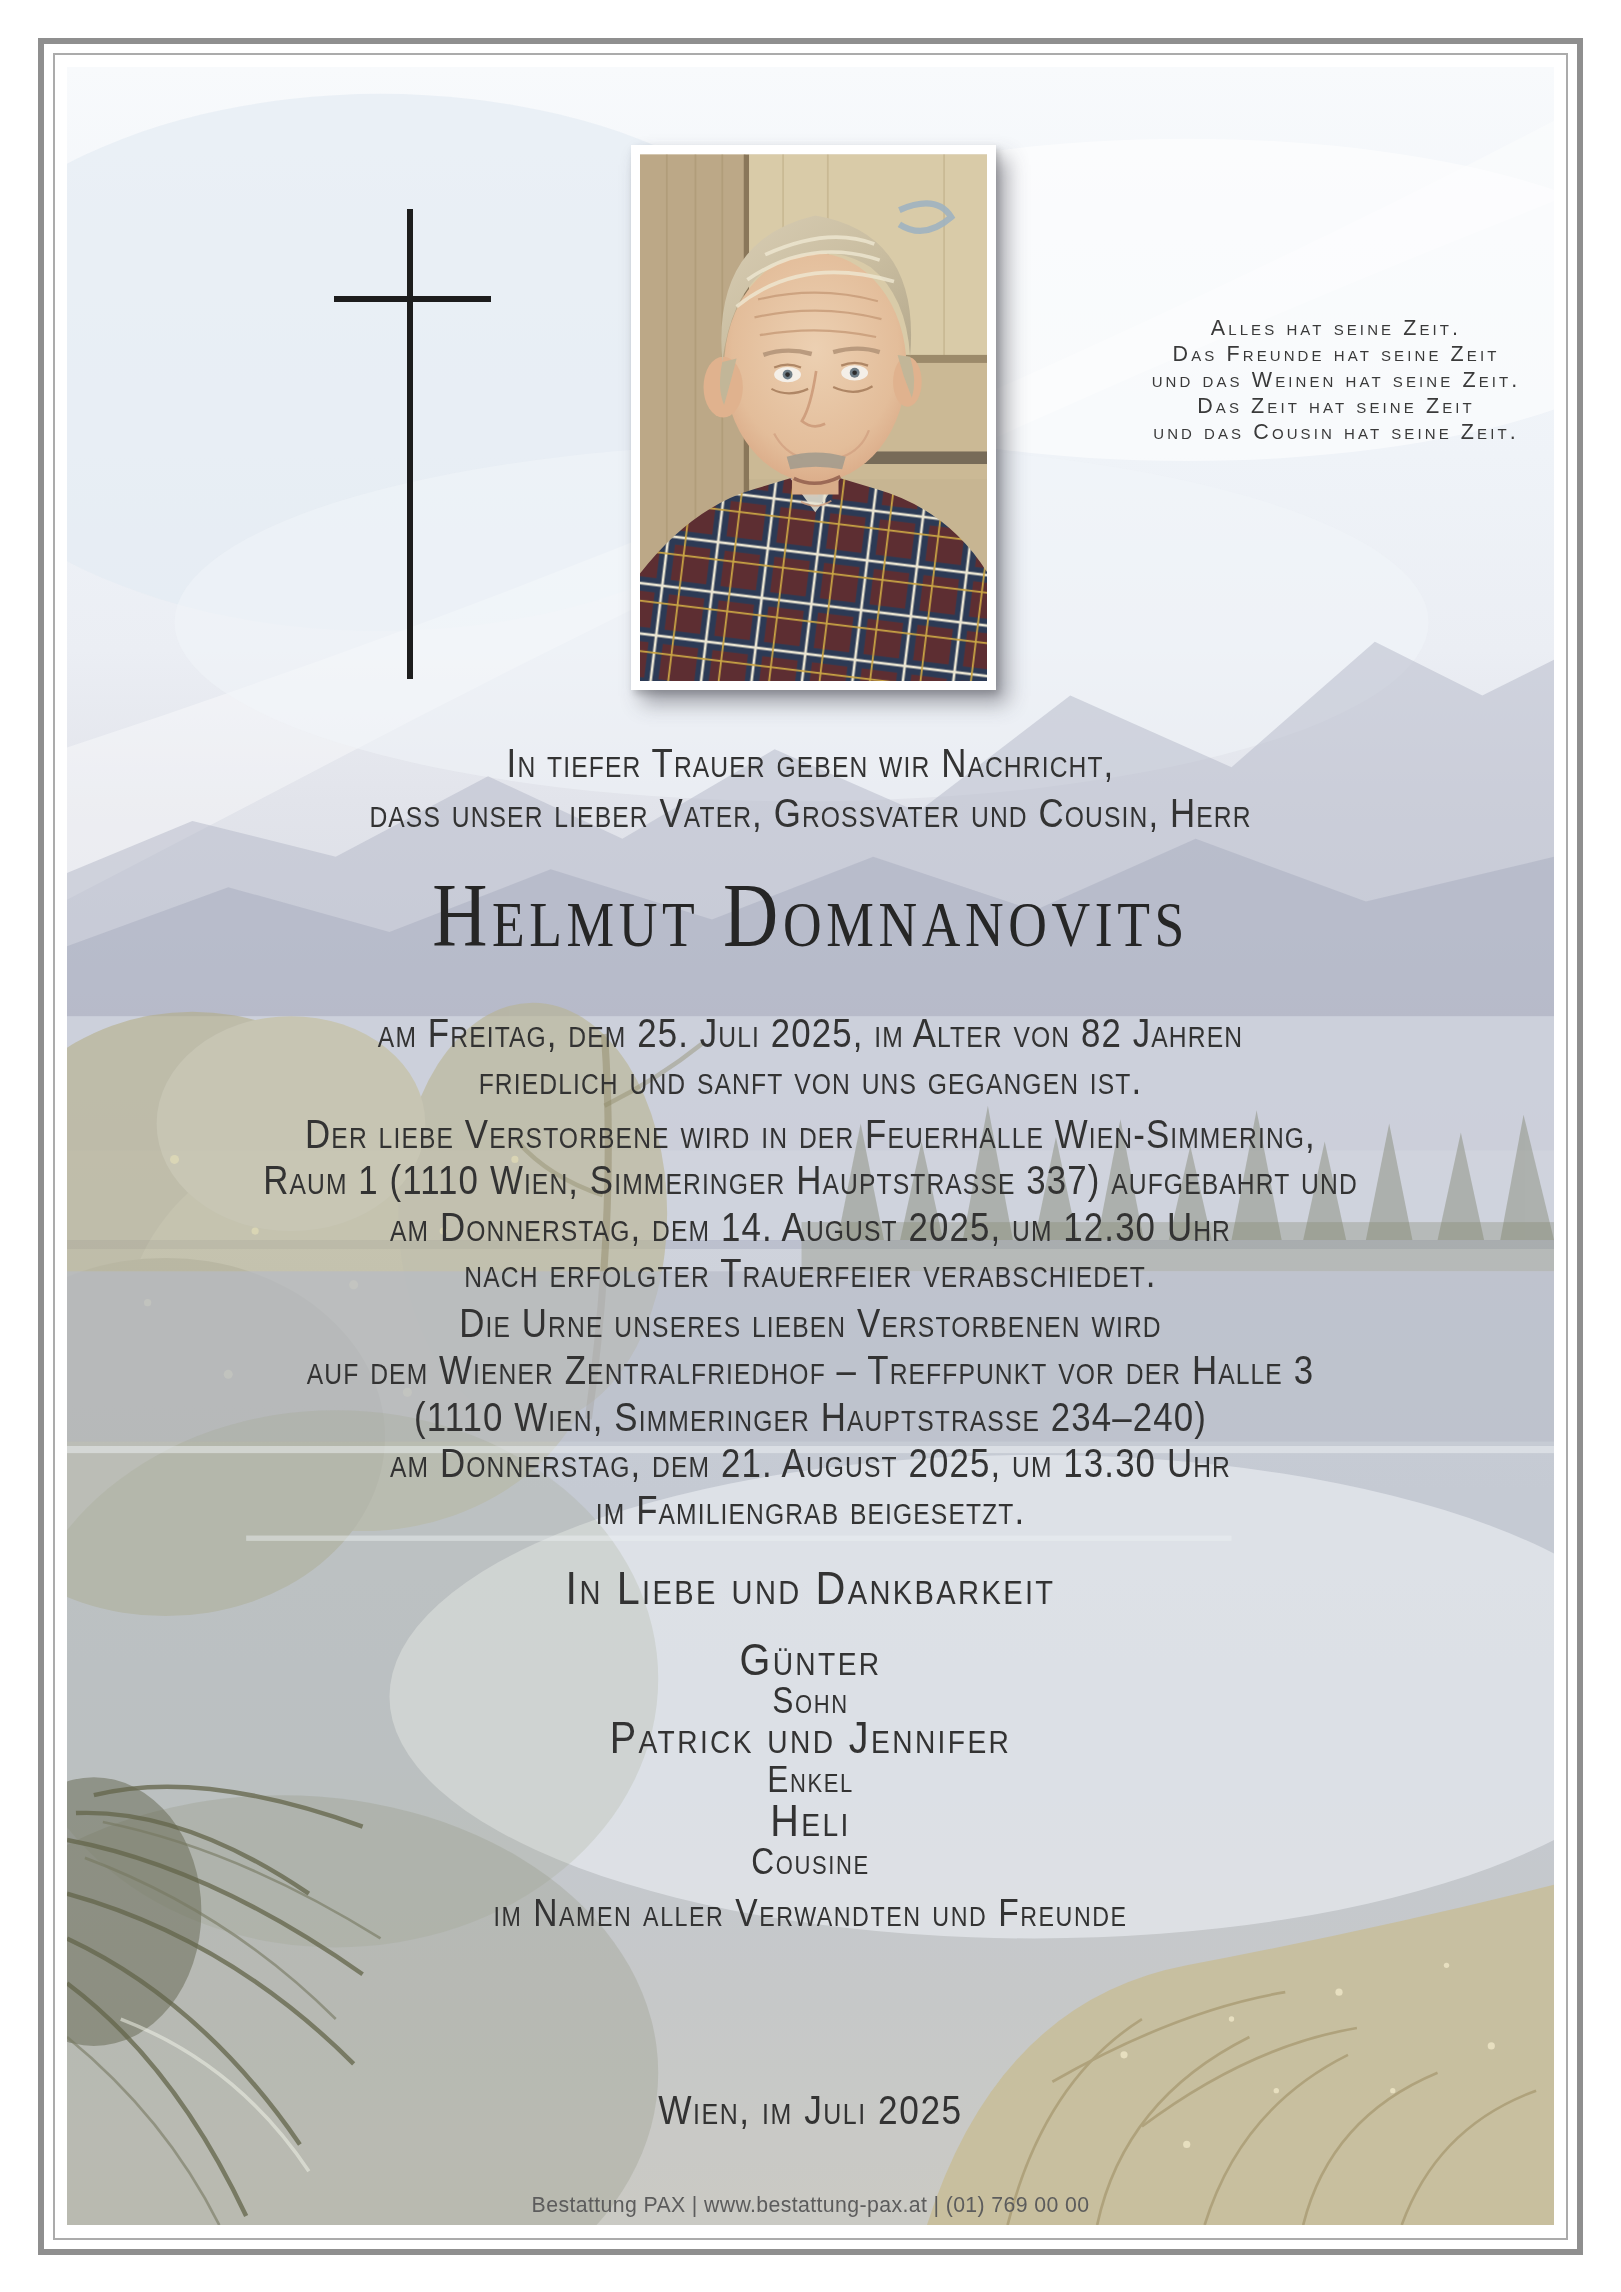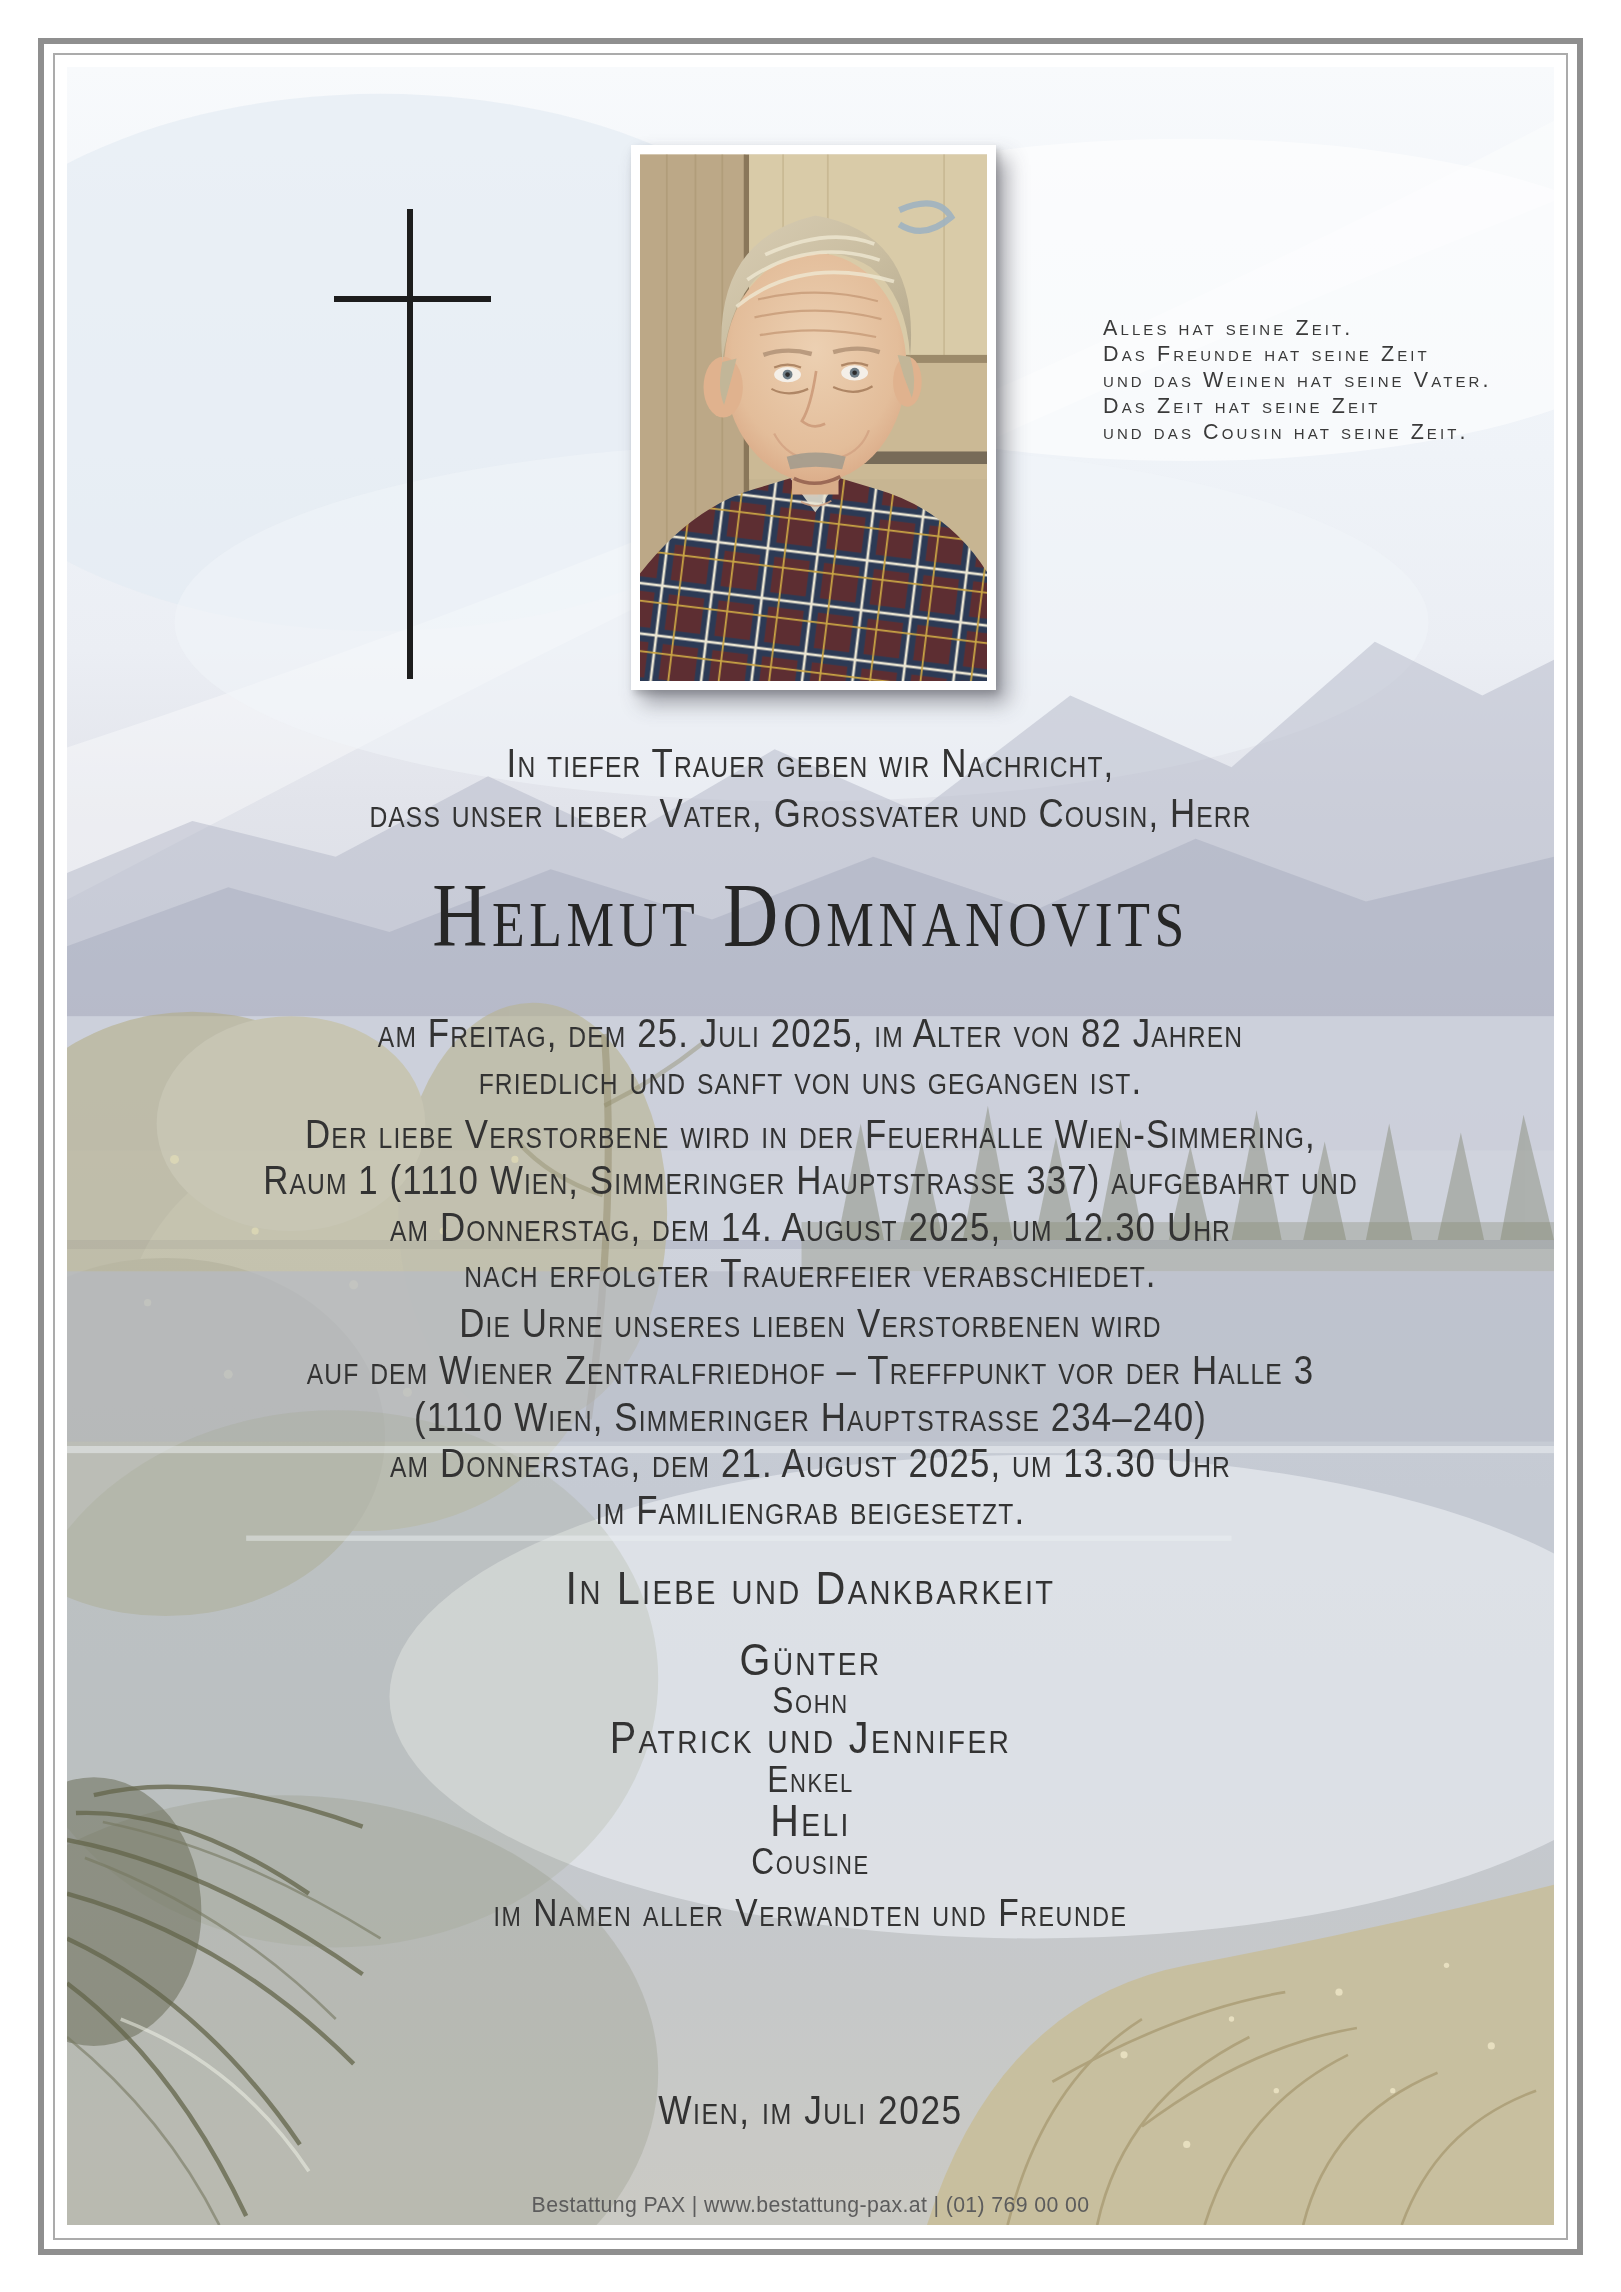--- a/index.html
+++ b/index.html
@@ -18,21 +18,21 @@
          #c6cad2 78%, #cbc9c2 90%, #d2ccba 100%);}
   .art svg{position:absolute;left:0;top:0;width:100%;height:100%;}
   
   .cross-v{position:absolute;left:407px;top:209px;width:6.3px;height:470px;background:#1d1d1d;}
   .cross-h{position:absolute;left:334px;top:296px;width:157px;height:6.3px;background:#1d1d1d;}
   
   .photo{position:absolute;left:631px;top:145px;width:347px;height:527px;background:#ffffff;
          padding:9px;box-shadow:10.7px 12.5px 19.7px rgba(60,60,70,.45), 2.7px 3.6px 7.2px rgba(0,0,0,.2);}
   .photo svg{display:block;width:100%;height:100%;}
   
-  .quote{position:absolute;left:1103px;top:315px;width:466px;text-align:left;
+  .quote{position:absolute;left:1103px;top:315px;width:466px;text-align:center;
          font-size:21.5px;line-height:26px;letter-spacing:3.1px;color:#3a3a3a;
          font-variant:small-caps;}
   
   .t{position:absolute;left:67px;width:1487px;text-align:center;font-variant:small-caps;
      color:#333333;white-space:nowrap;}
   .body-line{font-size:41px;letter-spacing:1.3px;transform:scaleX(.85);}
   .intro-line{font-size:41px;letter-spacing:1.3px;transform:scaleX(.85);}
   .big-line{font-size:47px;letter-spacing:2.7px;transform:scaleX(.88);}
   .name-line{font-size:45px;letter-spacing:2.7px;transform:scaleX(.88);}
   .rel-line{font-size:36px;letter-spacing:1.8px;transform:scaleX(.88);}
@@ -248,21 +248,21 @@
       <path d="M164 338 Q196 328 230 338 L226 352 Q196 346 168 352 Z" fill="#a79d8d" opacity=".95"></path>
 
       <path d="M172 362 Q196 374 224 360" stroke="#9c6a56" stroke-width="4" fill="none"></path>
       <path d="M180 388 Q196 398 214 387" stroke="#cf9f7e" stroke-width="2" fill="none" opacity=".8"></path>
     </svg>
   </div>
 
   <div class="quote">
     <div>Alles hat seine Zeit.</div>
     <div>Das Freunde hat seine Zeit</div>
-    <div>und das Weinen hat seine Vater.</div>
+    <div>und das Weinen hat seine Zeit.</div>
     <div>Das Zeit hat seine Zeit</div>
     <div>und das Cousin hat seine Zeit.</div>
   </div>
 
   <div class="t intro-line" style="top:740px">In tiefer Trauer geben wir Nachricht,</div>
   <div class="t intro-line" style="top:790px">dass unser lieber Vater, Grossvater und Cousin, Herr</div>
 
   <div class="t deceased" style="top:864px">Helmut Domnanovits</div>
 
   <div class="t body-line" style="top:1010px">am Freitag, dem 25. Juli 2025, im Alter von 82 Jahren</div>

